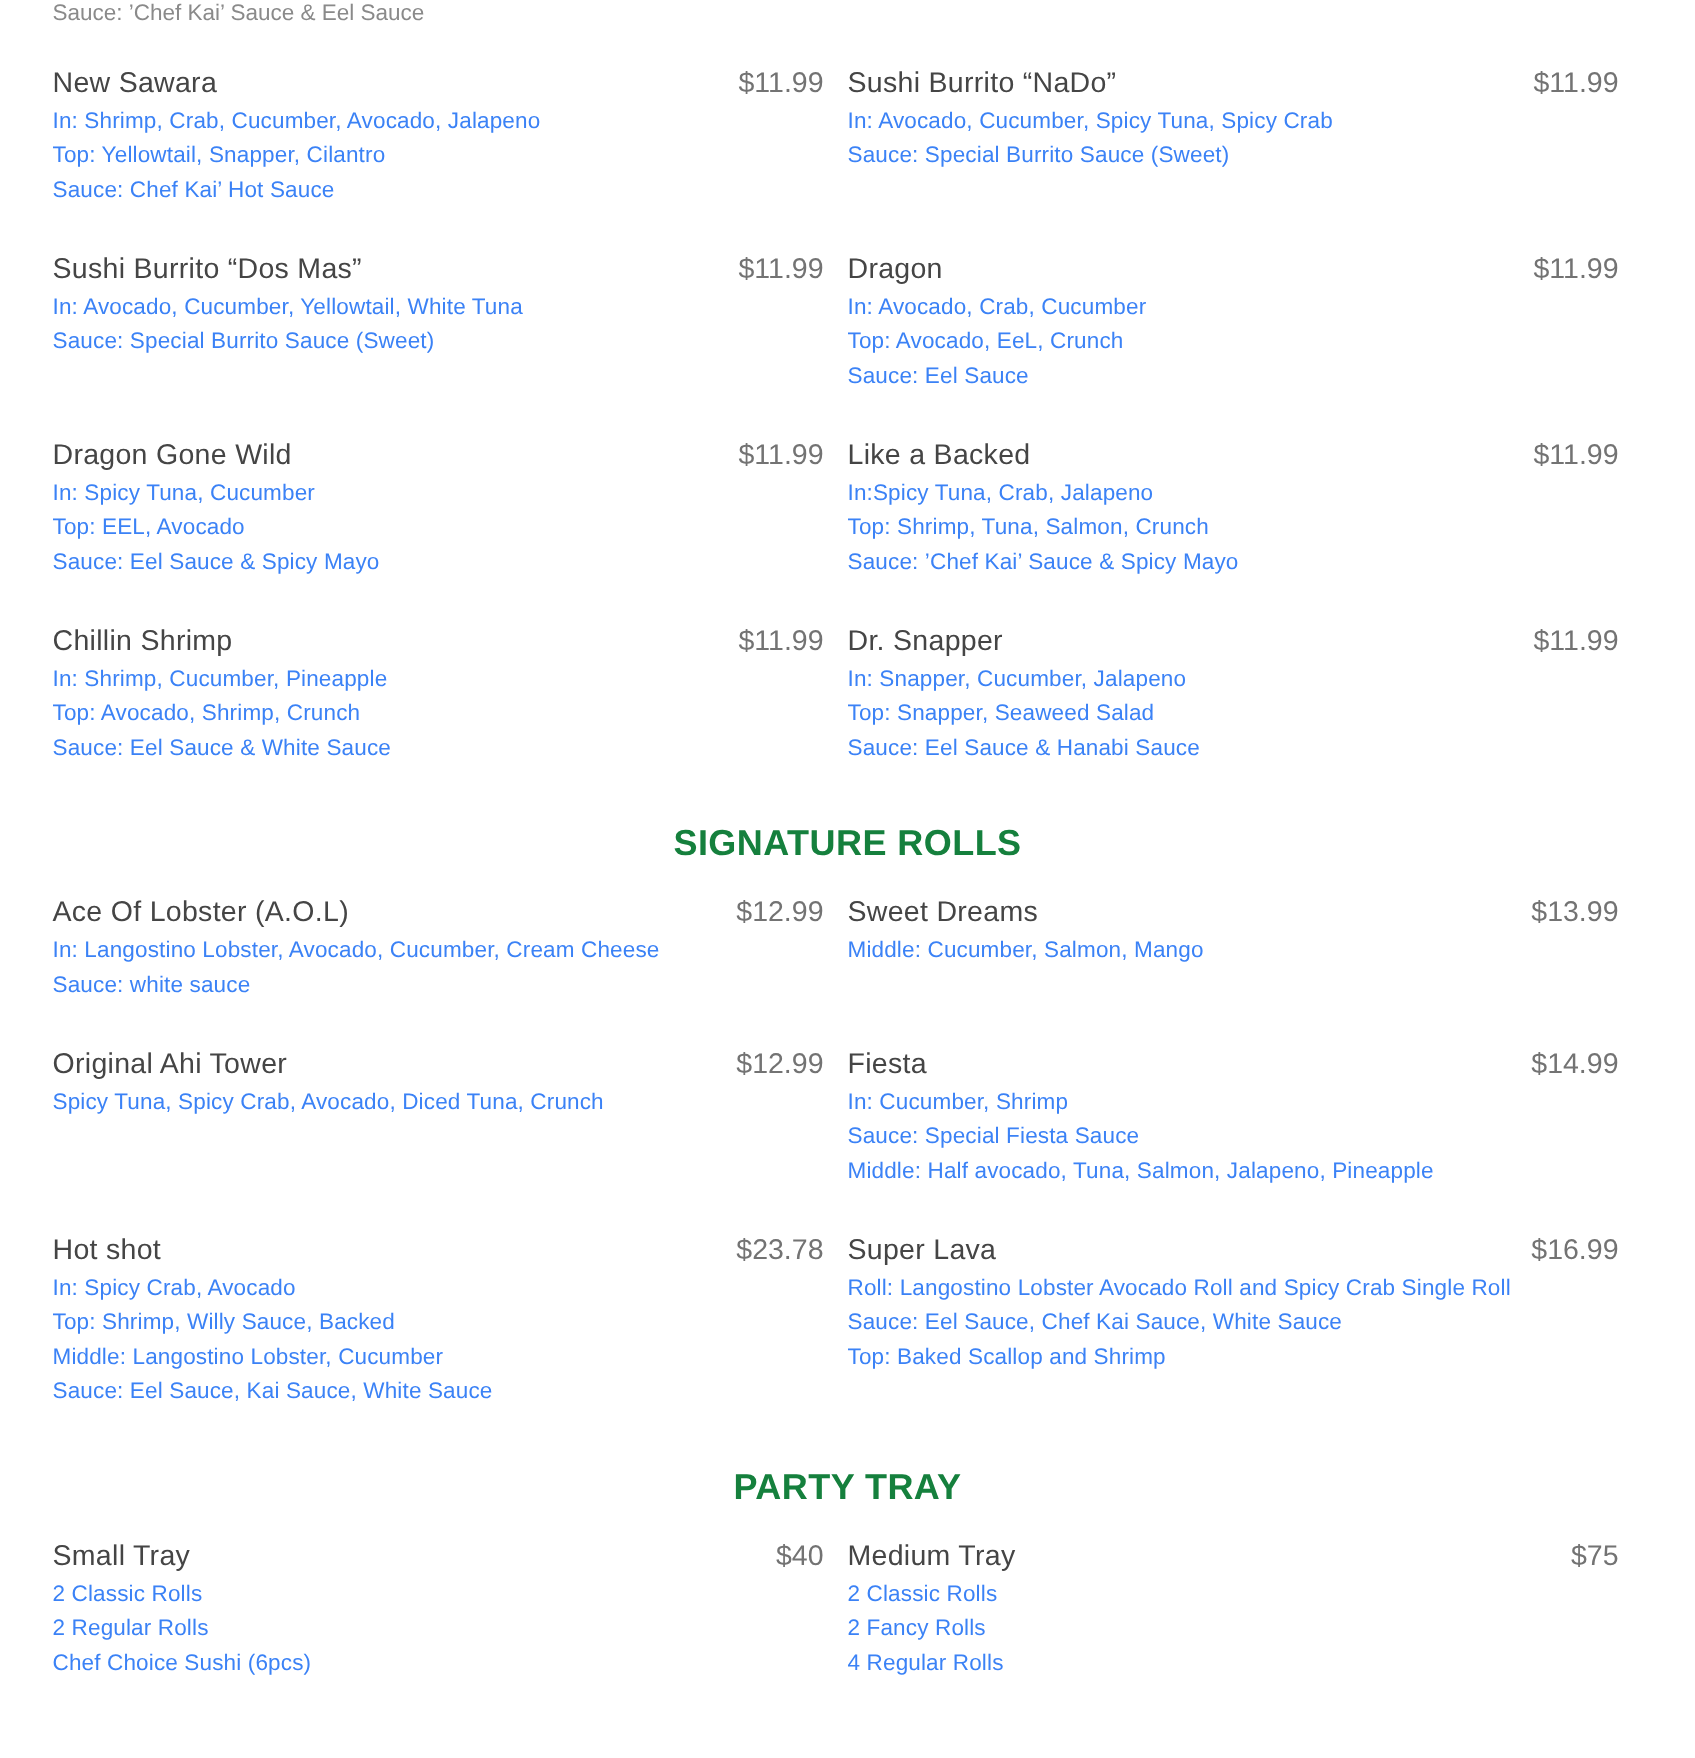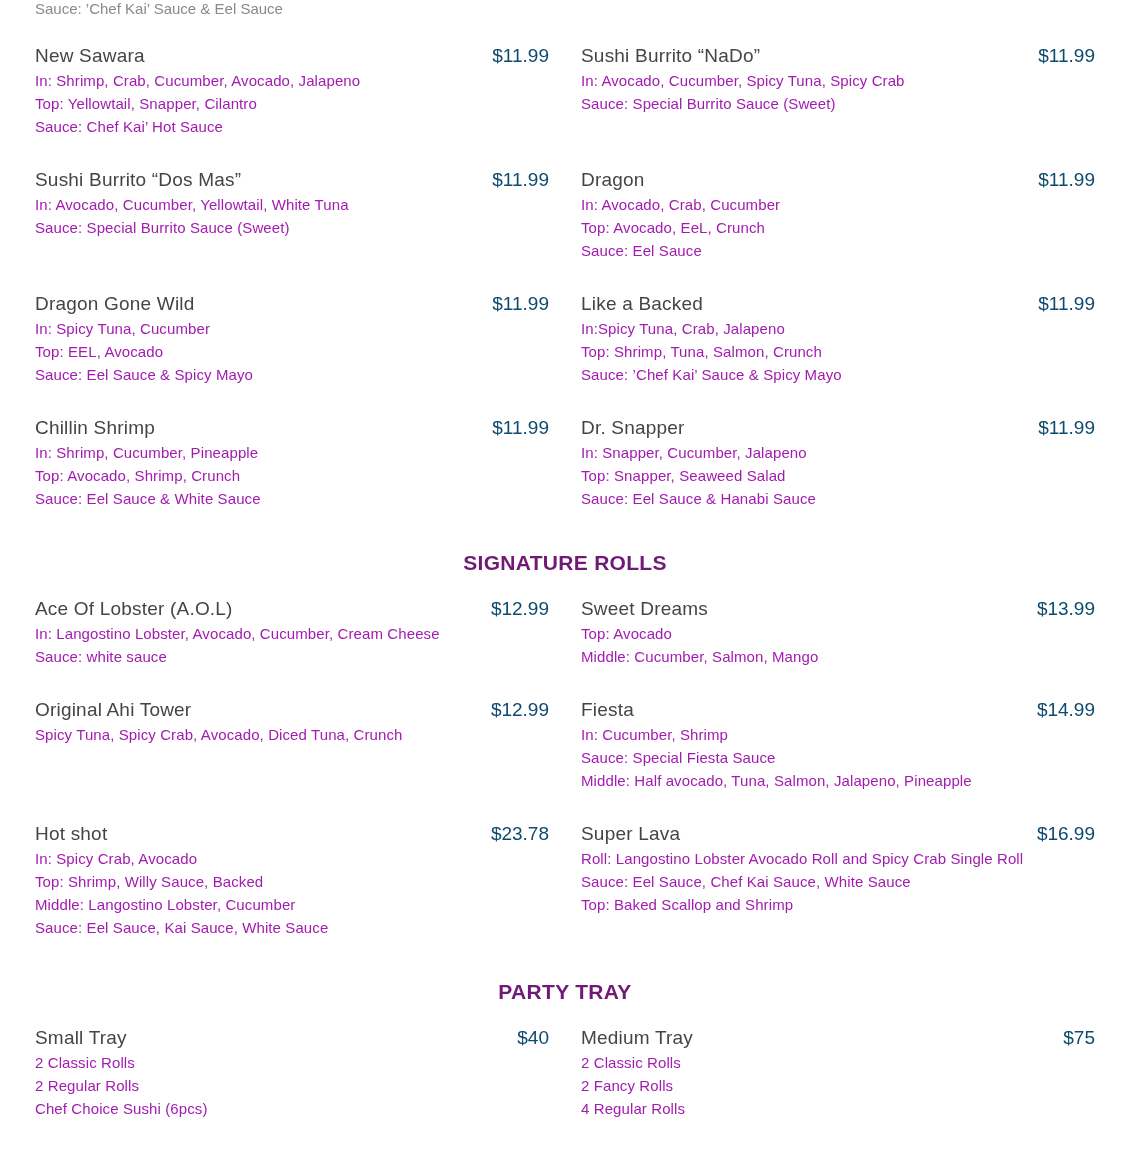--- a/index.html
+++ b/index.html
@@ -15,55 +15,55 @@
   }
   .cut-line {
     font-size: 15px;
     line-height: 23px;
     color: #8a8a8a;
     margin-top: -3px;
     margin-bottom: 23px;
   }
   .menu-row {
     display: flex;
-    gap: 32px;
+    gap: 16px;
     margin-bottom: 29px;
   }
   .menu-col {
     width: 514px;
     flex: 0 0 514px;
   }
   .item-head {
     display: flex;
     justify-content: space-between;
     align-items: baseline;
   }
   .item-name {
     font-size: 19px;
     line-height: 26px;
     color: #454545;
     letter-spacing: 0.2px;
   }
   .item-price {
     font-size: 19px;
     line-height: 26px;
-    color: #0c4a6e;
+    color: #737373;
   }
   .item-line {
     font-size: 15px;
     line-height: 23px;
-    color: #a21caf;
+    color: #3b82f6;
     letter-spacing: 0.1px;
   }
   .section-heading {
     text-align: center;
-    font-size: 21px;
+    font-size: 24px;
     line-height: 30px;
     font-weight: bold;
-    color: #701a75;
+    color: #15803d;
     letter-spacing: 0.3px;
     margin: 38px 0 18px 0;
   }
 </style>
 </head>
 <body>
 
 <div class="cut-line">Sauce: ’Chef Kai’ Sauce &amp; Eel Sauce</div>
 
 <div class="menu-row">
@@ -157,21 +157,20 @@
       <span class="item-price">$12.99</span>
     </div>
     <div class="item-line">In: Langostino Lobster, Avocado, Cucumber, Cream Cheese</div>
     <div class="item-line">Sauce: white sauce</div>
   </div>
   <div class="menu-col">
     <div class="item-head">
       <span class="item-name">Sweet Dreams</span>
       <span class="item-price">$13.99</span>
     </div>
-    <div class="item-line">Top: Avocado</div>
     <div class="item-line">Middle: Cucumber, Salmon, Mango</div>
   </div>
 </div>
 
 <div class="menu-row">
   <div class="menu-col">
     <div class="item-head">
       <span class="item-name">Original Ahi Tower</span>
       <span class="item-price">$12.99</span>
     </div>

